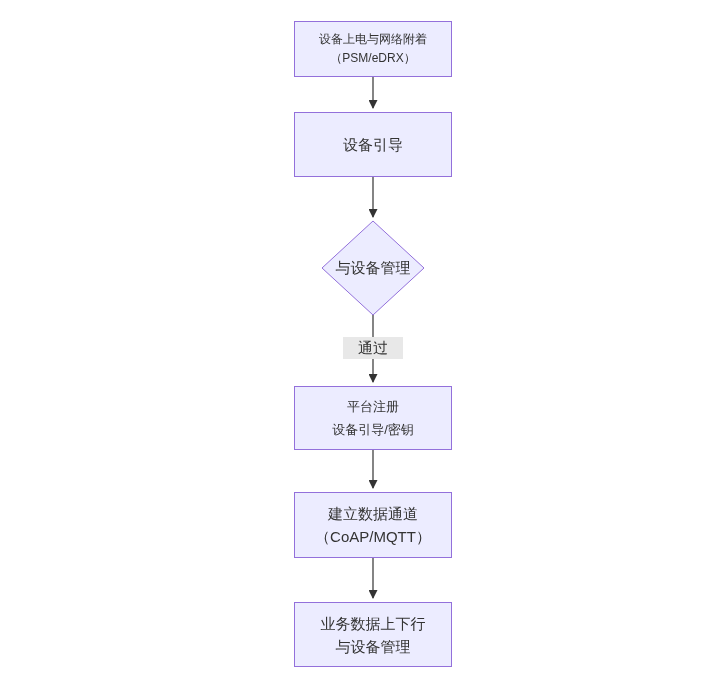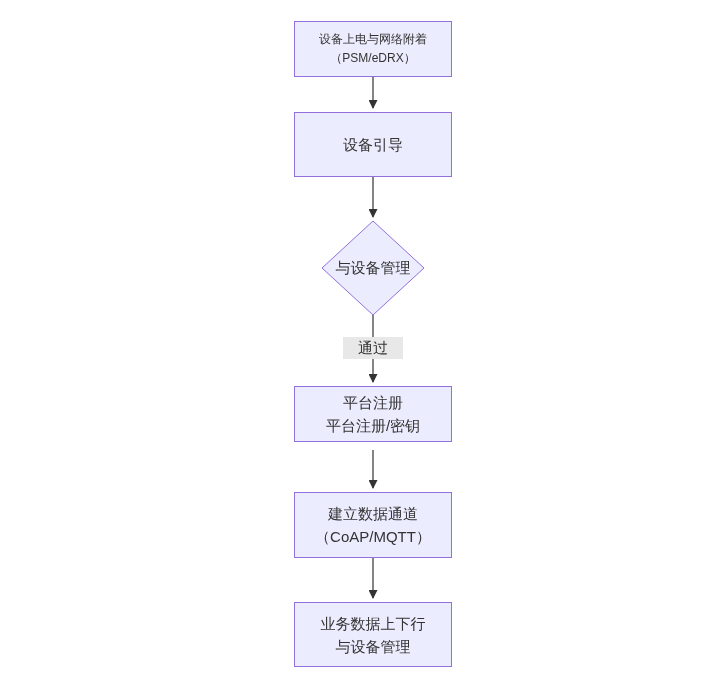--- a/index.html
+++ b/index.html
@@ -34,21 +34,21 @@
     flex-direction: column;
     align-items: center;
     justify-content: center;
     text-align: center;
   }
   .node .line {
     white-space: nowrap;
   }
   .node-a { top: 21px;  height: 56px; font-size: 12px; line-height: 19px; }
   .node-b { top: 112px; height: 65px; font-size: 15px; line-height: 23px; gap: 24px; }
-  .node-d { top: 386px; height: 56px; font-size: 15px; line-height: 23px; }
+  .node-d { top: 386px; height: 64px; font-size: 13px; line-height: 23px; }
   .node-e { top: 492px; height: 66px; font-size: 15px; line-height: 23px; }
   .node-f { top: 602px; height: 65px; font-size: 15px; line-height: 23px; }
   .diamond-label {
     position: absolute;
     left: 373px;
     top: 268px;
     transform: translate(-50%, -50%);
     font-size: 15px;
     white-space: nowrap;
   }
@@ -93,21 +93,21 @@
   <div class="node node-b">
     <div class="line">设备引导</div>
   </div>
 
   <div class="diamond-label">与设备管理</div>
 
   <div class="edge-label">通过</div>
 
   <div class="node node-d">
     <div class="line">平台注册</div>
-    <div class="line">平台注册/密钥</div>
+    <div class="line">设备引导/密钥</div>
   </div>
 
   <div class="node node-e">
     <div class="line">建立数据通道</div>
     <div class="line">（CoAP/MQTT）</div>
   </div>
 
   <div class="node node-f">
     <div class="line">业务数据上下行</div>
     <div class="line">与设备管理</div>

